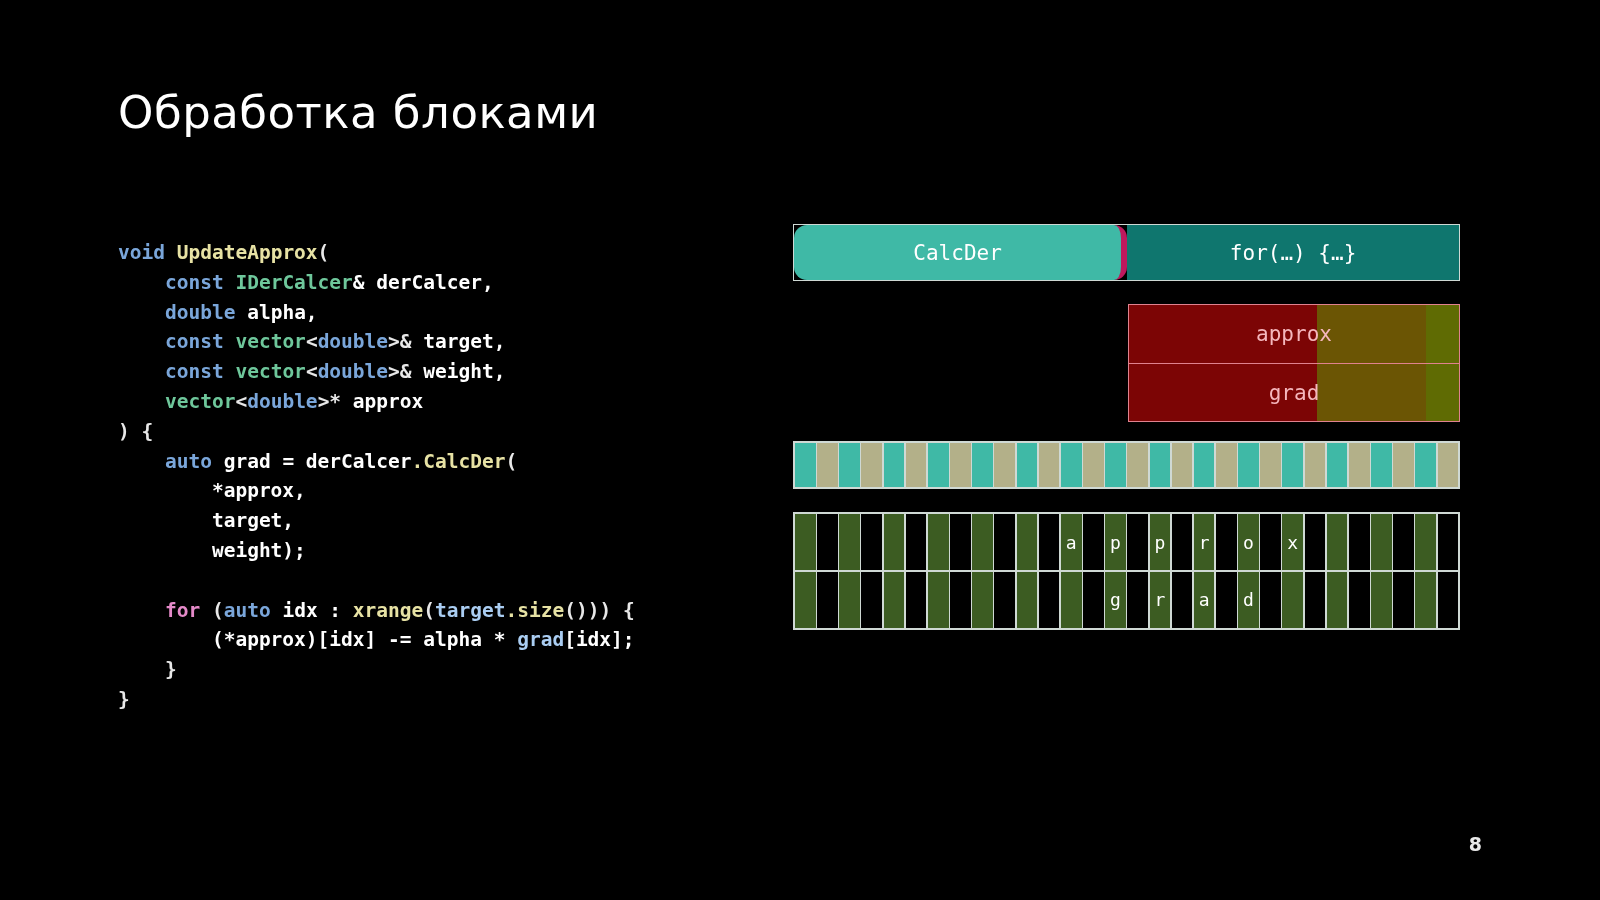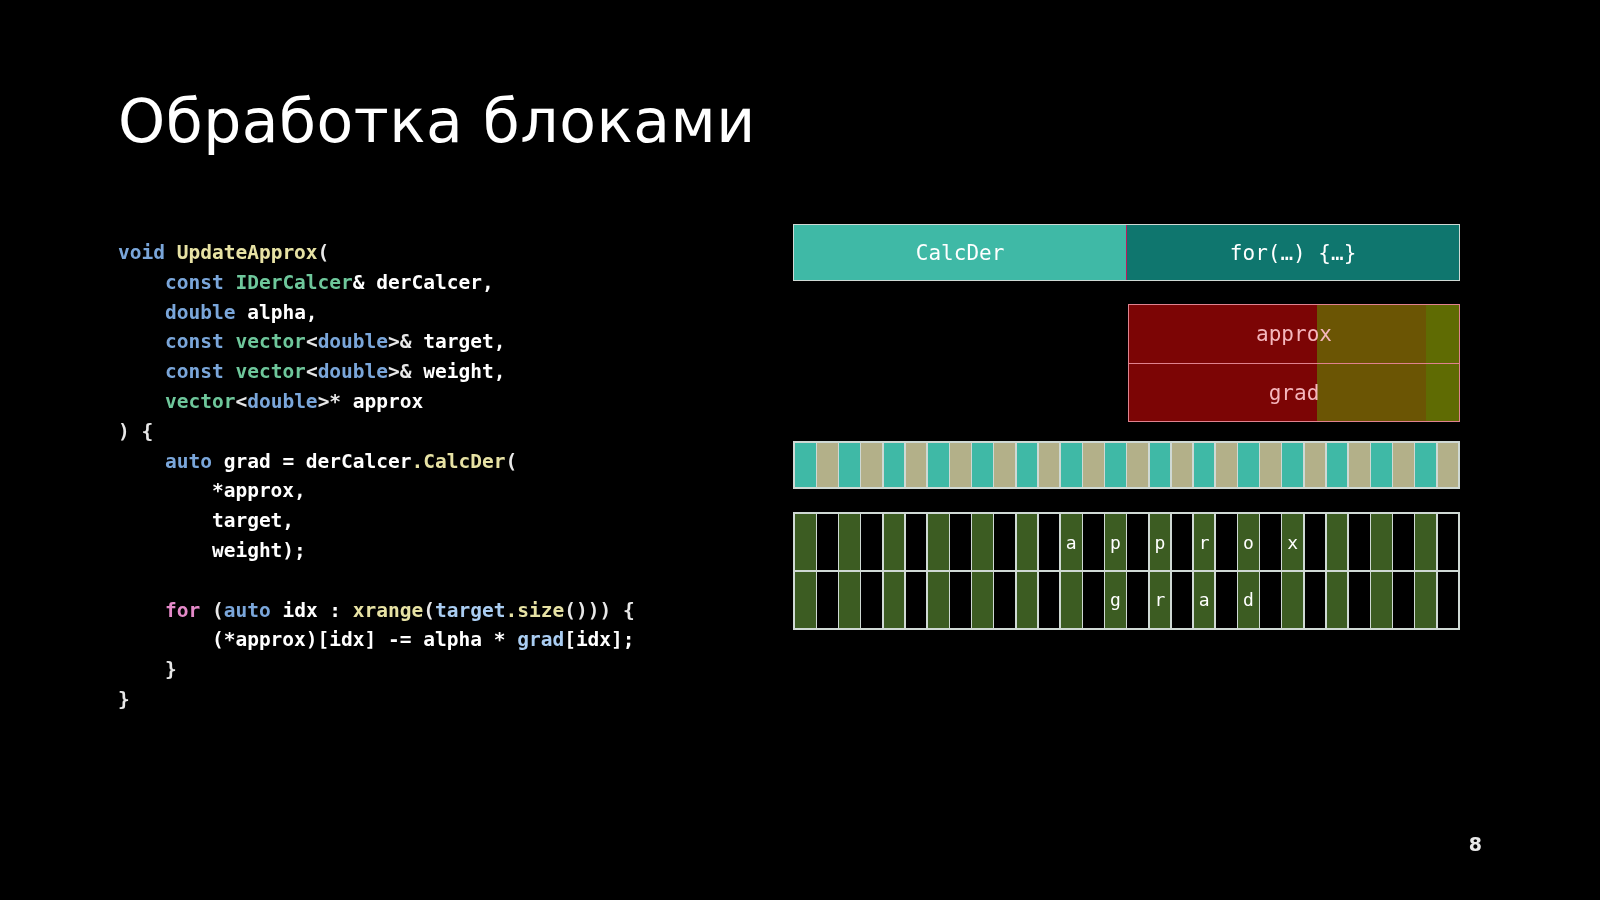--- a/index.html
+++ b/index.html
@@ -14,21 +14,21 @@
     font-family: "Liberation Sans", sans-serif;
     position: relative;
   }
 
   
   .slide-title {
     position: absolute;
     left: 118px;
     top: 88px;
     font-family: "DejaVu Sans", "Liberation Sans", sans-serif;
-    font-size: 60px;
+    font-size: 45px;
     font-weight: 400;
     color: #ffffff;
     letter-spacing: 0.5px;
     white-space: nowrap;
     line-height: 1.1;
   }
 
   
   .code-block {
     position: absolute;
@@ -66,21 +66,21 @@
   .seg {
     display: flex;
     align-items: center;
     justify-content: center;
     font-family: "DejaVu Sans Mono", "Liberation Mono", monospace;
     font-size: 21px;
     color: #ffffff;
     box-sizing: border-box;
     overflow: hidden;
   }
-  .seg-calcder { width: 50.1%; background: #3fb9a6; border-right: 1px solid #be185d; }
+  .seg-calcder { width: 50.1%; background: #3fb9a6; border-right: 6px solid #be185d; border-radius: 13px; }
   .seg-for     { width: 49.9%; background: #b3b089; }
 
   
   .mem-block {
     position: absolute;
     left: 1128px;
     top: 304px;
     width: 332px;
     height: 118px;
     box-sizing: border-box;

